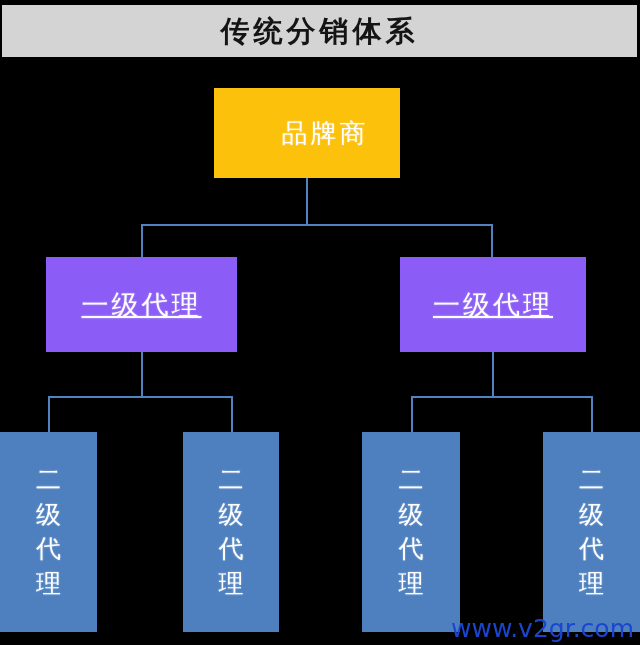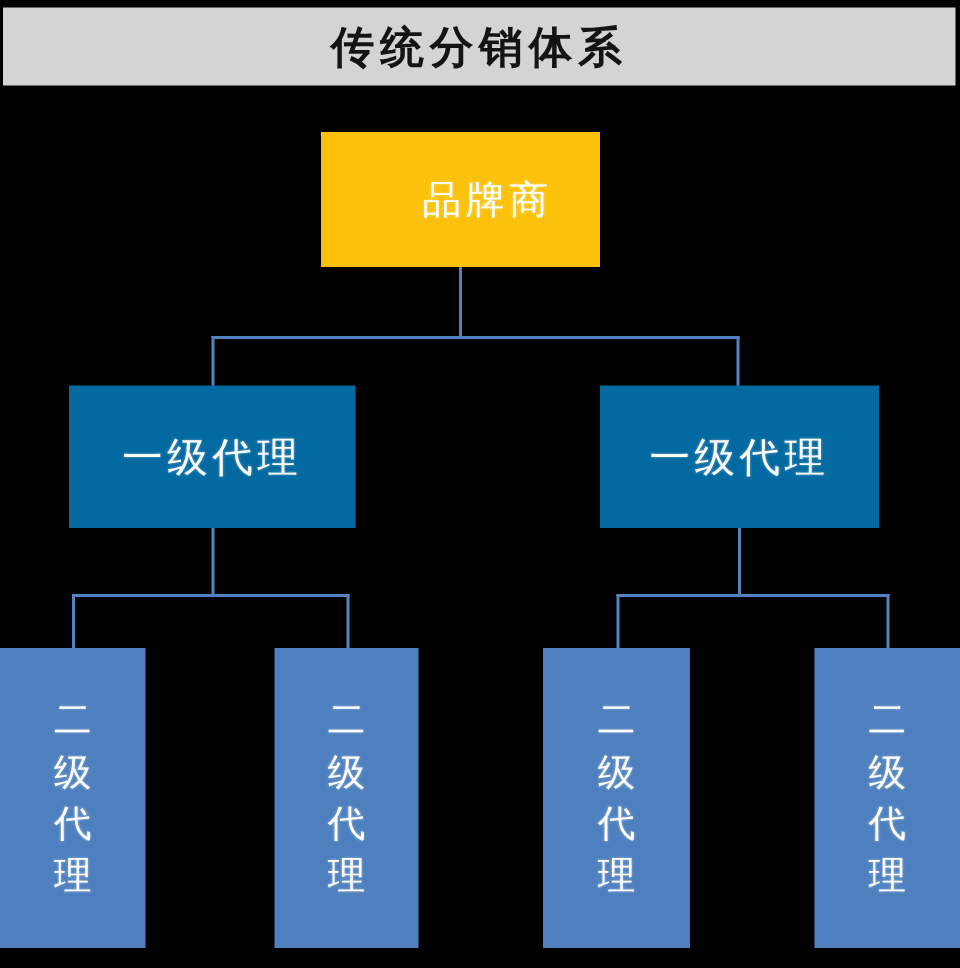--- a/index.html
+++ b/index.html
@@ -50,24 +50,25 @@
     font-family: "DejaVu Serif", "Liberation Serif", serif;
     text-shadow: 0 0 2px rgba(255,255,255,0.45);
   }
   .node-brand {
     background: #fcc10b;
     font-size: 26px;
     letter-spacing: 3px;
     font-weight: 500;
   }
   .node-tier1 {
-    background: #0369a1;
+    background: #8b5cf6;
     font-size: 27px;
     letter-spacing: 3px;
     font-weight: 500;
+    text-decoration: underline;
   }
   .node-tier2 {
     background: #4e80bf;
     font-size: 25px;
     font-weight: 500;
     line-height: 1.38;
     writing-mode: horizontal-tb;
   }
   .node-tier2 .vstack {
     display: flex;
@@ -163,14 +164,15 @@
 
   <div class="node node-tier2" style="left:543px; top:432px; width:97px; height:200px;">
     <div class="vstack">
       <span>二</span>
       <span>级</span>
       <span>代</span>
       <span>理</span>
     </div>
   </div>
 
+  <div class="watermark">www.v2gr.com</div>
 
 </div>
 
 </body></html>

